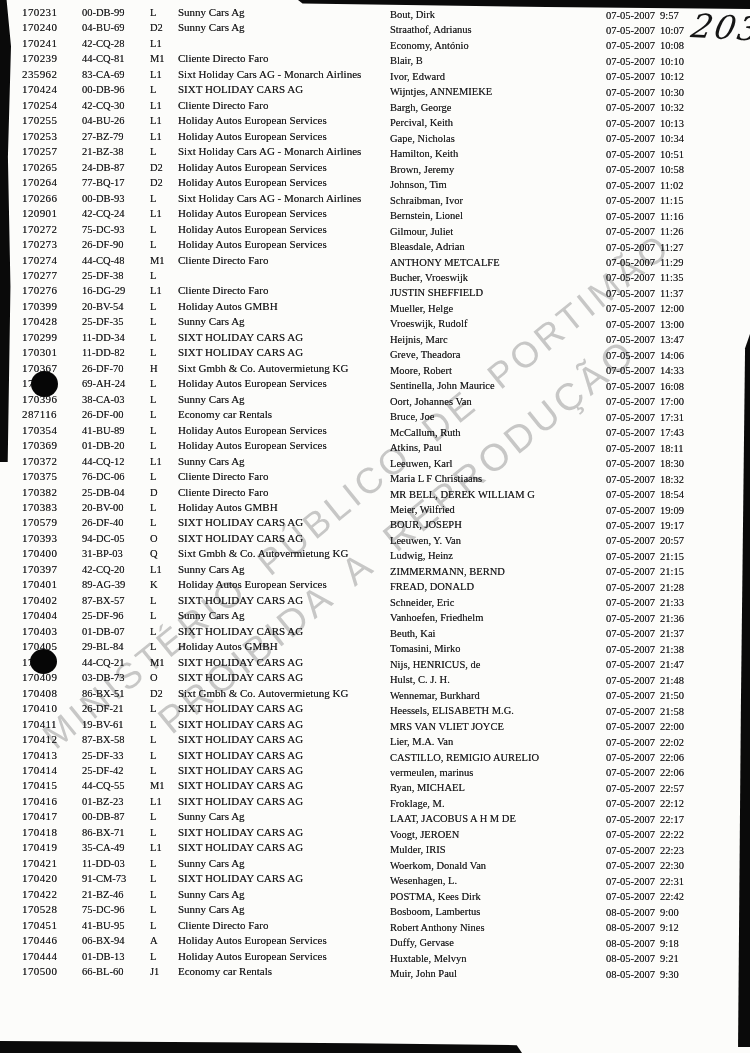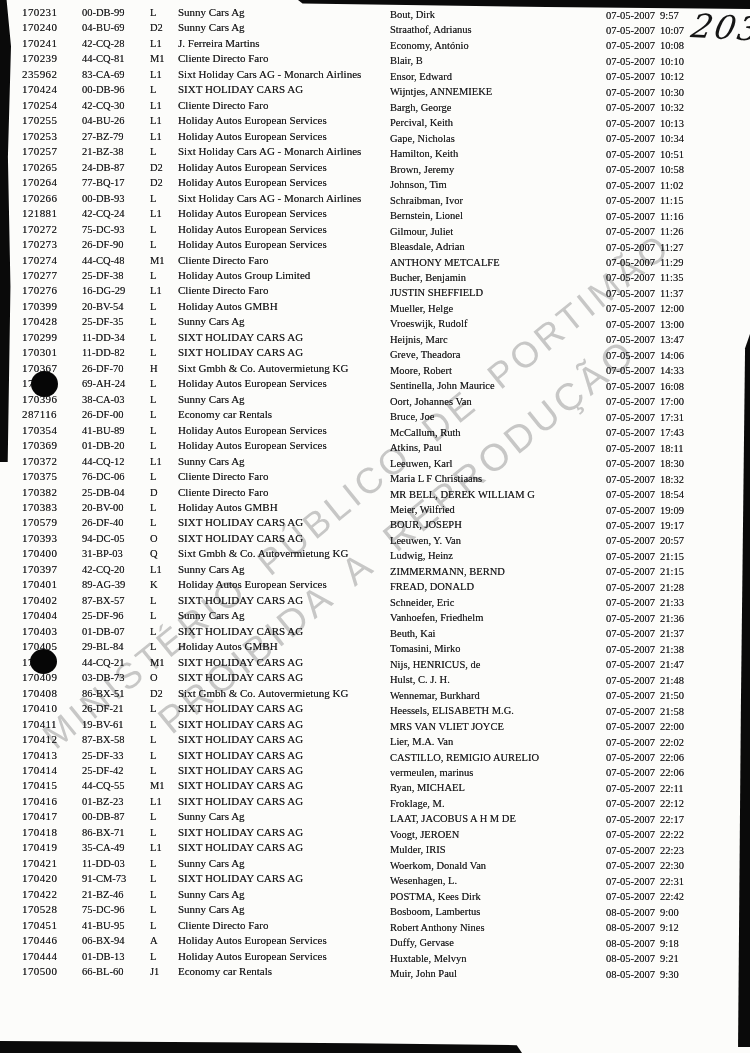--- a/index.html
+++ b/index.html
@@ -89,40 +89,39 @@
         <span class="c-code">D2</span>
         <span class="c-company">Sunny Cars Ag</span>
         <span class="c-name">Straathof, Adrianus</span>
         <span class="c-date">07-05-2007</span>
         <span class="c-time">10:07</span>
       </div>
       <div class="row">
         <span class="c-id">170241</span>
         <span class="c-plate">42-CQ-28</span>
         <span class="c-code">L1</span>
-        <span class="c-company">J. Ferreira Martins</span>
         <span class="c-name">Economy, António</span>
         <span class="c-date">07-05-2007</span>
         <span class="c-time">10:08</span>
       </div>
       <div class="row">
         <span class="c-id">170239</span>
         <span class="c-plate">44-CQ-81</span>
         <span class="c-code">M1</span>
         <span class="c-company">Cliente Directo Faro</span>
         <span class="c-name">Blair, B</span>
         <span class="c-date">07-05-2007</span>
         <span class="c-time">10:10</span>
       </div>
       <div class="row">
         <span class="c-id">235962</span>
         <span class="c-plate">83-CA-69</span>
         <span class="c-code">L1</span>
         <span class="c-company">Sixt Holiday Cars AG - Monarch Airlines</span>
-        <span class="c-name">Ensor, Edward</span>
+        <span class="c-name">Ivor, Edward</span>
         <span class="c-date">07-05-2007</span>
         <span class="c-time">10:12</span>
       </div>
       <div class="row">
         <span class="c-id">170424</span>
         <span class="c-plate">00-DB-96</span>
         <span class="c-code">L</span>
         <span class="c-company">SIXT HOLIDAY CARS AG</span>
         <span class="c-name">Wijntjes, ANNEMIEKE</span>
         <span class="c-date">07-05-2007</span>
@@ -185,21 +184,21 @@
       <div class="row">
         <span class="c-id">170266</span>
         <span class="c-plate">00-DB-93</span>
         <span class="c-code">L</span>
         <span class="c-company">Sixt Holiday Cars AG - Monarch Airlines</span>
         <span class="c-name">Schraibman, Ivor</span>
         <span class="c-date">07-05-2007</span>
         <span class="c-time">11:15</span>
       </div>
       <div class="row">
-        <span class="c-id">121881</span>
+        <span class="c-id">120901</span>
         <span class="c-plate">42-CQ-24</span>
         <span class="c-code">L1</span>
         <span class="c-company">Holiday Autos European Services</span>
         <span class="c-name">Bernstein, Lionel</span>
         <span class="c-date">07-05-2007</span>
         <span class="c-time">11:16</span>
       </div>
       <div class="row">
         <span class="c-id">170272</span>
         <span class="c-plate">75-DC-93</span>
@@ -224,22 +223,21 @@
         <span class="c-code">M1</span>
         <span class="c-company">Cliente Directo Faro</span>
         <span class="c-name">ANTHONY METCALFE</span>
         <span class="c-date">07-05-2007</span>
         <span class="c-time">11:29</span>
       </div>
       <div class="row">
         <span class="c-id">170277</span>
         <span class="c-plate">25-DF-38</span>
         <span class="c-code">L</span>
-        <span class="c-company">Holiday Autos Group Limited</span>
-        <span class="c-name">Bucher, Benjamin</span>
+        <span class="c-name">Bucher, Vroeswijk</span>
         <span class="c-date">07-05-2007</span>
         <span class="c-time">11:35</span>
       </div>
       <div class="row">
         <span class="c-id">170276</span>
         <span class="c-plate">16-DG-29</span>
         <span class="c-code">L1</span>
         <span class="c-company">Cliente Directo Faro</span>
         <span class="c-name">JUSTIN SHEFFIELD</span>
         <span class="c-date">07-05-2007</span>
@@ -524,21 +522,21 @@
         <span class="c-date">07-05-2007</span>
         <span class="c-time">22:06</span>
       </div>
       <div class="row">
         <span class="c-id">170415</span>
         <span class="c-plate">44-CQ-55</span>
         <span class="c-code">M1</span>
         <span class="c-company">SIXT HOLIDAY CARS AG</span>
         <span class="c-name">Ryan, MICHAEL</span>
         <span class="c-date">07-05-2007</span>
-        <span class="c-time">22:11</span>
+        <span class="c-time">22:57</span>
       </div>
       <div class="row">
         <span class="c-id">170416</span>
         <span class="c-plate">01-BZ-23</span>
         <span class="c-code">L1</span>
         <span class="c-company">SIXT HOLIDAY CARS AG</span>
         <span class="c-name">Froklage, M.</span>
         <span class="c-date">07-05-2007</span>
         <span class="c-time">22:12</span>
       </div>

